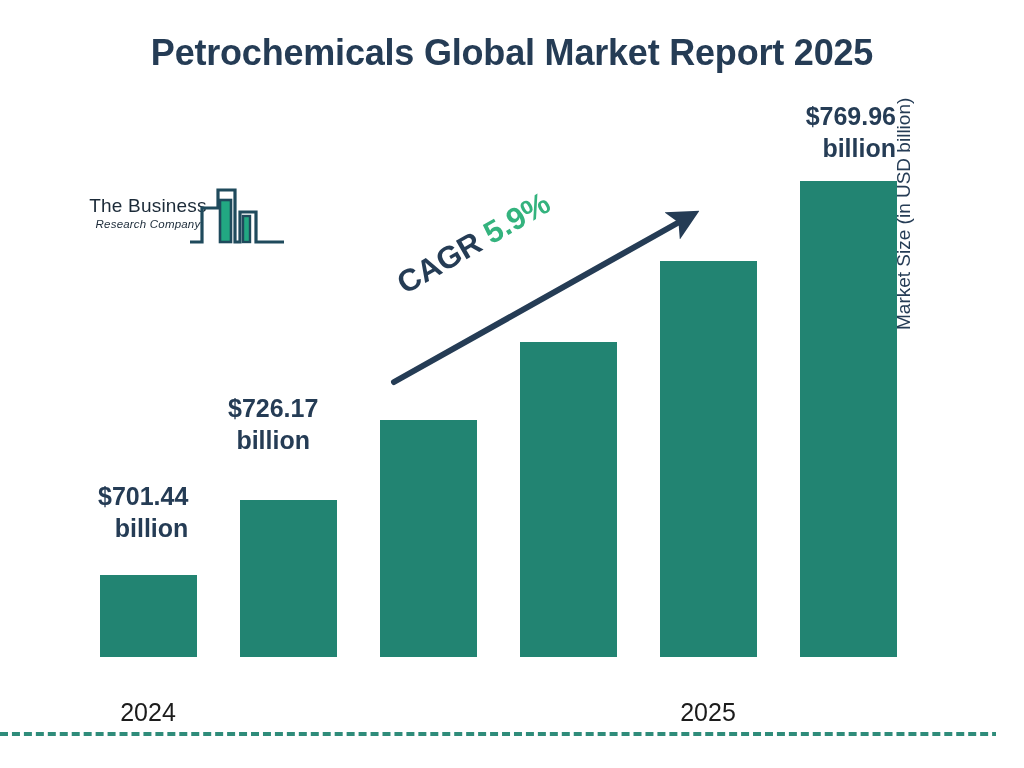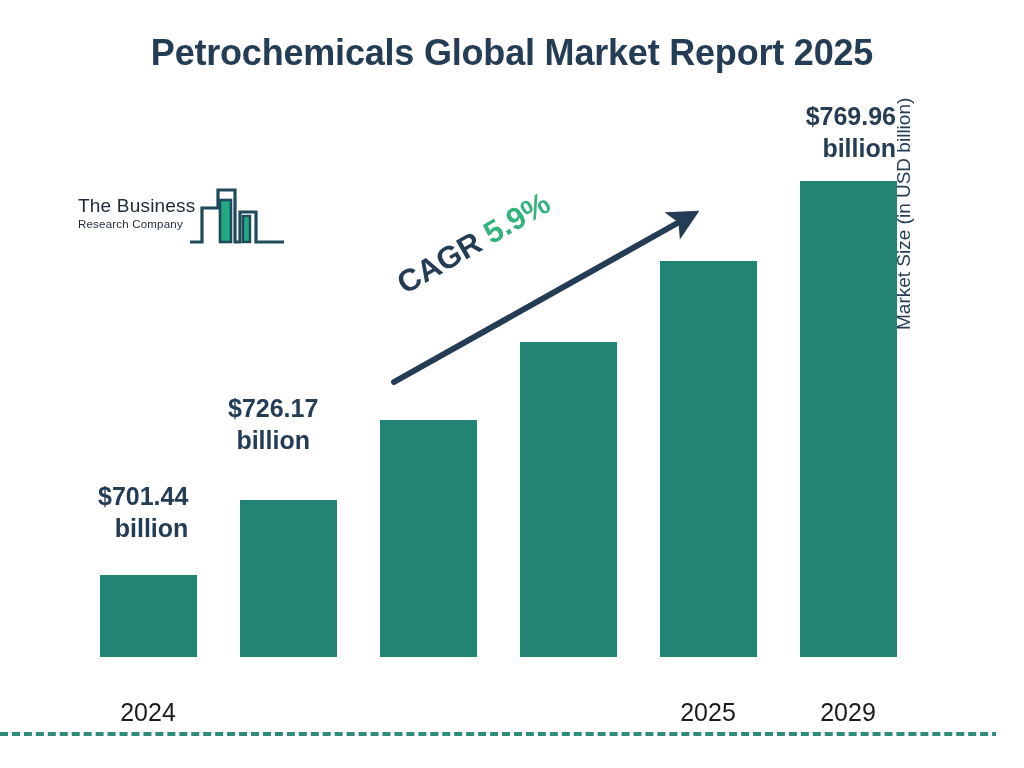--- a/index.html
+++ b/index.html
@@ -40,32 +40,34 @@
     width: 210px;
     height: 70px;
   }
   #logo-text {
     position: absolute;
     left: 0;
     top: 10px;
     width: 140px;
     color: #1b2a38;
     line-height: 1.1;
+    text-align: center;
   }
   #logo-line1 {
     display: block;
     font-size: 19px;
     font-weight: normal;
     letter-spacing: 0.2px;
   }
   #logo-line2 {
     display: block;
     font-size: 11.5px;
     letter-spacing: 0.2px;
     margin-top: 1px;
+    font-style: italic;
   }
   #logo-mark {
     position: absolute;
     left: 110px;
     top: 0;
     width: 100px;
     height: 62px;
   }
 
   
@@ -169,21 +171,20 @@
 
     <div class="bar" style="left:100px; top:575px; width:97px; height:82px;"></div>
     <div class="bar" style="left:240px; top:500px; width:97px; height:157px;"></div>
     <div class="bar" style="left:380px; top:420px; width:97px; height:237px;"></div>
     <div class="bar" style="left:520px; top:342px; width:97px; height:315px;"></div>
     <div class="bar" style="left:660px; top:261px; width:97px; height:396px;"></div>
     <div class="bar" style="left:800px; top:181px; width:97px; height:476px;"></div>
 
     <div class="tick-label" style="left:88px;">2024</div>
     <div class="tick-label" style="left:648px;">2025</div>
-    <div class="tick-label" style="left:788px;">2029</div>
 
     <div class="value-label" style="left:98px; top:480px; text-align:right;">
       <span class="amount">$701.44</span>
       <span class="unit">billion</span>
     </div>
 
     <div class="value-label" style="left:228px; top:392px; text-align:center;">
       <span class="amount">$726.17</span>
       <span class="unit">billion</span>
     </div>

